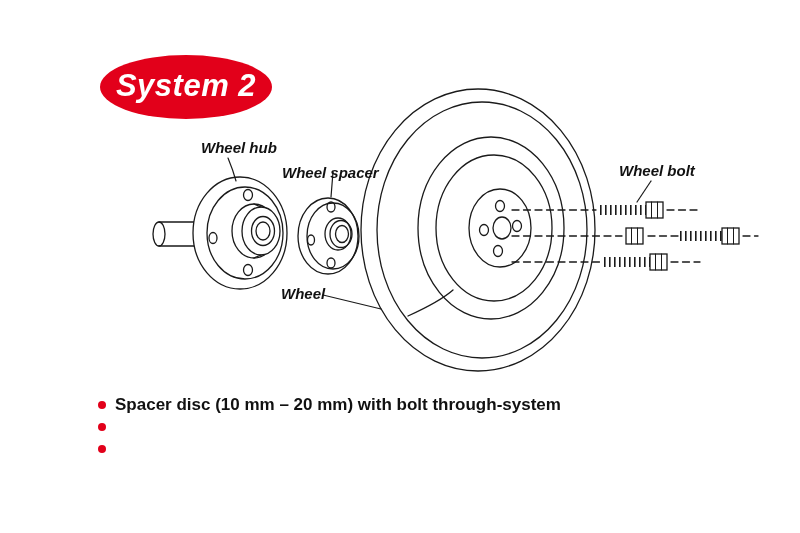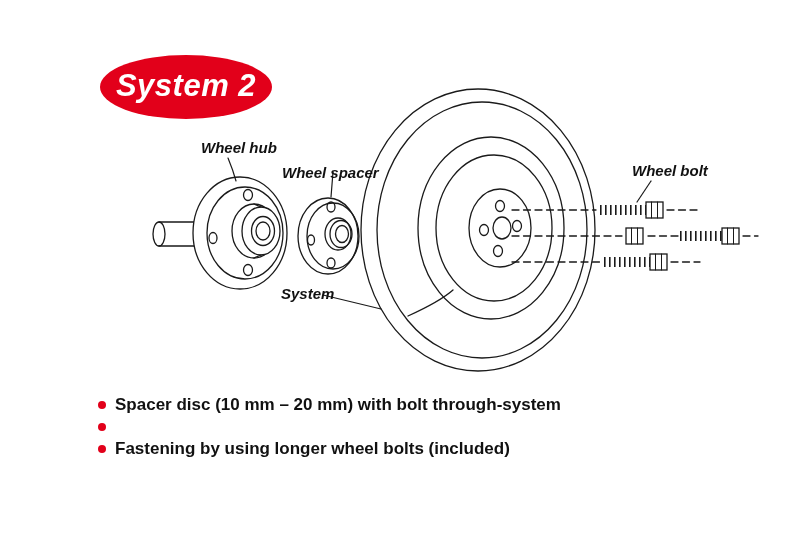--- a/index.html
+++ b/index.html
@@ -18,21 +18,21 @@
 
   .diagram { position:absolute; left:0; top:0; }
 
   .dlabel {
     position:absolute; font-size:15px; font-weight:bold; font-style:italic;
     color:#111111; white-space:nowrap;
   }
   .lbl-hub    { left:186px; top:139px;margin-left:15px; }
   .lbl-spacer { left:282px; top:164px; }
   .lbl-wheel  { left:281px; top:285px; }
-  .lbl-bolt   { left:632px; top:162px; }
+  .lbl-bolt   { left:619px; top:162px; }
 
   .bullets { position:absolute; left:98px; top:394px; list-style:none; }
   .bullets li { display:flex; align-items:center; height:22px; }
   .dot {
     width:8px; height:8px; border-radius:50%; background:#e2001a;
     margin-right:9px; flex:0 0 8px;
   }
   .txt { font-size:17px; font-weight:bold; color:#111111; white-space:nowrap;text-align:center; }
 </style>
 </head>
@@ -129,30 +129,29 @@
         <path d="M228,158 Q233,170 236,181"></path>
         <path d="M333,172 Q332,185 331,197"></path>
         <line x1="323" y1="295" x2="381" y2="309"></line>
         <line x1="651" y1="181" x2="637" y2="202"></line>
       </g>
     </g>
   </svg>
 
   <div class="dlabel lbl-hub">Wheel hub</div>
   <div class="dlabel lbl-spacer">Wheel spacer</div>
-  <div class="dlabel lbl-wheel">System</div>
+  <div class="dlabel lbl-wheel">Wheel</div>
   <div class="dlabel lbl-bolt">Wheel bolt</div>
 
   <ul class="bullets">
     <li>
       <span class="dot"></span>
       <span class="txt">Spacer disc (10 mm – 20 mm) with bolt through-system</span>
     </li>
     <li>
       <span class="dot"></span>
     </li>
     <li>
       <span class="dot"></span>
-      <span class="txt">Fastening by using longer wheel bolts (included)</span>
     </li>
   </ul>
 
 </div>
 
 </body></html>

